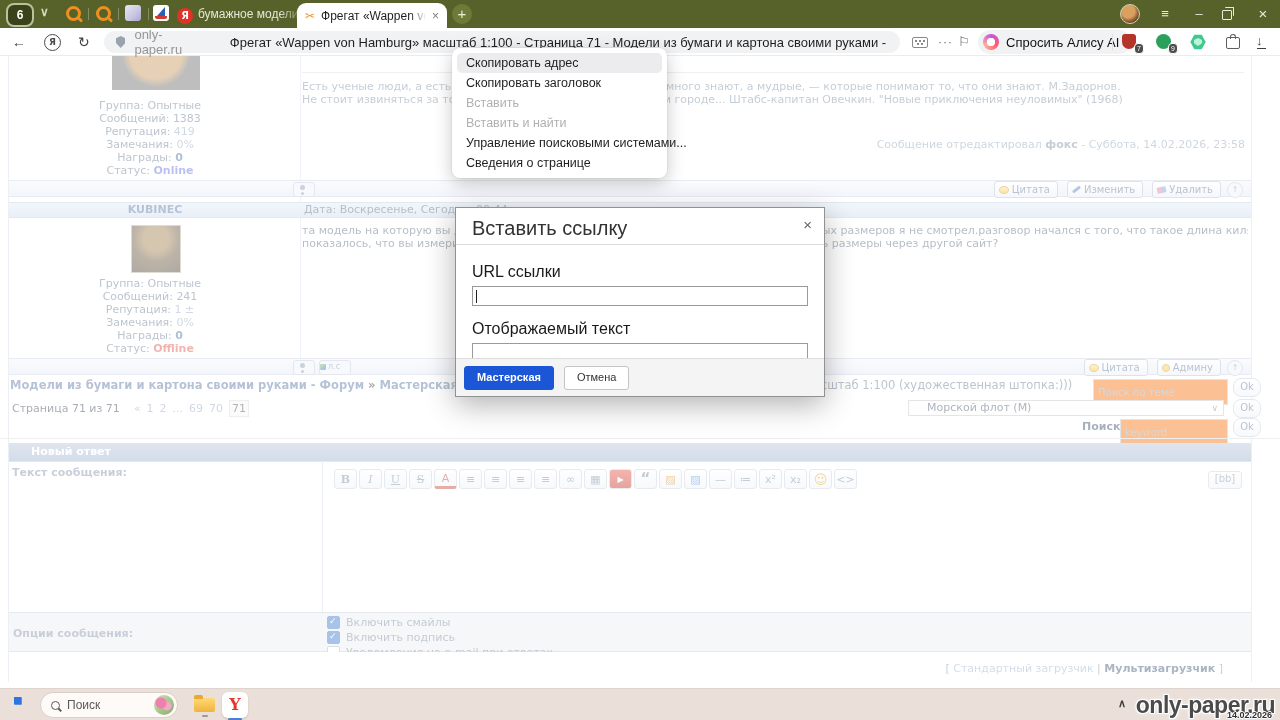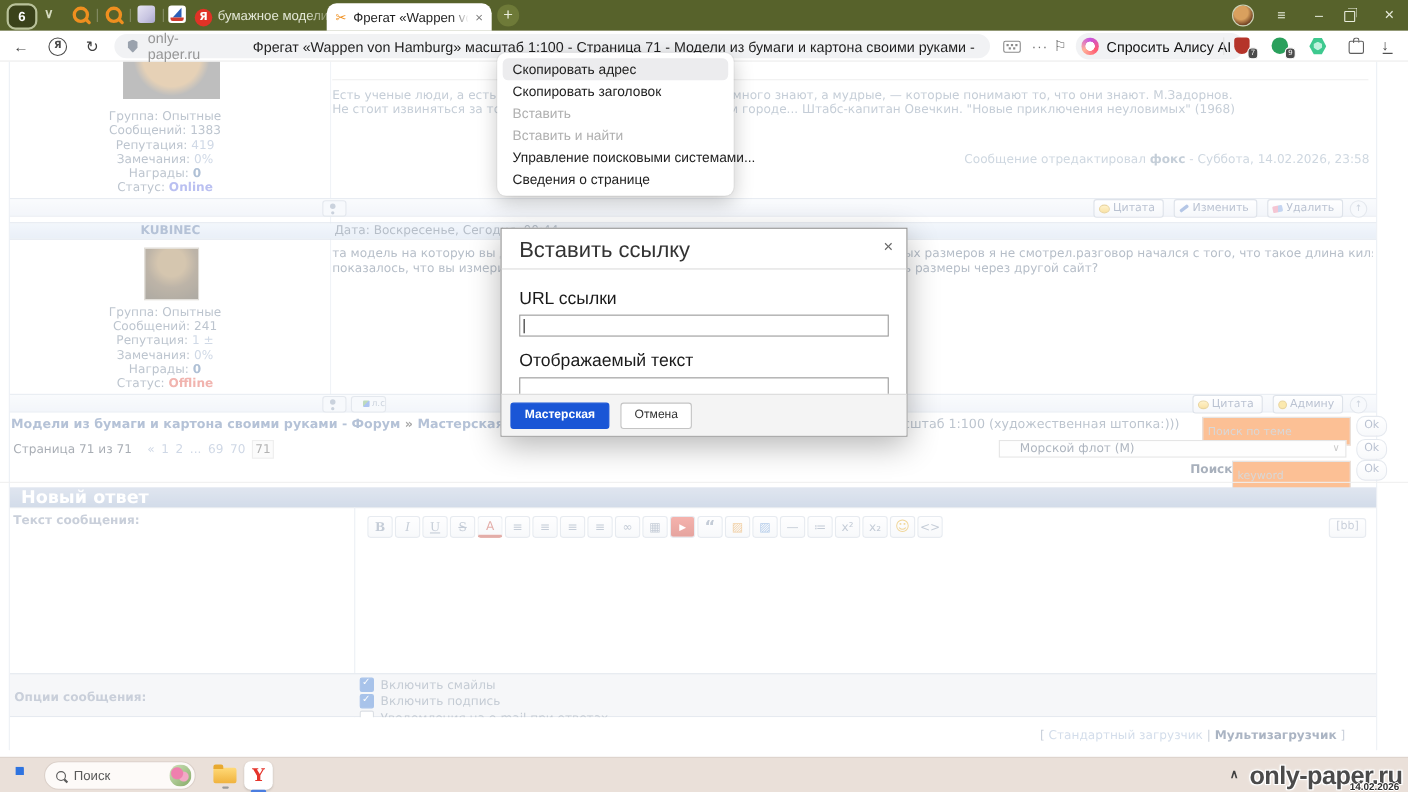--- a/index.html
+++ b/index.html
@@ -86,21 +86,21 @@
   .sv.v-bold{color:#4f74a3;font-weight:bold;}
   .sv.v-online{color:#6673e0;font-weight:bold;}
   .sv.v-offline{color:#e0594e;font-weight:bold;}
   .pfooter{position:absolute;left:9px;width:1242px;height:17px;background:linear-gradient(#f3f6fb,#e4eaf4);
     border-top:1px solid #ccd5e3;border-bottom:1px solid #ccd5e3;box-sizing:border-box;}
   .pf1{top:124px;} .pf2{top:302px;}
   .profico{position:absolute;left:284px;top:1px;width:20px;height:13px;border:1px solid #c3ccd9;border-radius:3px;
     background:#eef2f8;}
   .profico::after{content:"";position:absolute;left:6px;top:2px;width:5px;height:5px;border-radius:50%;background:#8b9bb3;box-shadow:0 6px 0 -1px #8b9bb3;}
   .pmico{position:absolute;left:310px;top:1px;width:30px;height:13px;border:1px solid #c3ccd9;border-radius:3px;
-    background:#eef2f8;color:#8b9bb3;font-size:8px;line-height:12px;text-align:right;}
+    background:#eef2f8;color:#8b9bb3;font-size:8px;line-height:12px;text-align:left;}
   .pmico::before{content:"";display:inline-block;width:6px;height:6px;margin-right:2px;border-radius:1px;
     background:linear-gradient(135deg,#6fae6f 50%,#4a7de0 50%);vertical-align:middle;}
   .fbtns{position:absolute;right:30px;top:0;height:17px;display:flex;align-items:center;gap:9px;}
   .fbtn{height:15px;display:inline-flex;align-items:center;gap:3px;padding:0 7px 0 4px;border:1px solid #b6c0d0;
     border-radius:3px;background:linear-gradient(#fff,#e9edf5);color:#66789a;font-size:10px;}
   .iq{display:inline-block;width:10px;height:8px;border-radius:50%;background:linear-gradient(#ffe28a,#f3c03c);border:1px solid #cfa22e;box-sizing:border-box;}
   .ipen{display:inline-block;width:9px;height:3px;background:#5a82c8;border-radius:1px;transform:rotate(-38deg);}
   .ierase{display:inline-block;width:9px;height:6px;background:linear-gradient(100deg,#e77f9d 50%,#7fa3e0 50%);border-radius:1px;transform:rotate(-12deg);}
   .ibell{display:inline-block;width:8px;height:8px;border-radius:50%;background:#f6cf4e;border:1px solid #cfa22e;box-sizing:border-box;}
   .upbtn{position:absolute;right:8px;top:1px;width:14px;height:14px;border:1px solid #c3ccd9;border-radius:50%;
@@ -126,21 +126,21 @@
   .pglabel{color:#3f4a5a;margin-right:14px;}
   .pgl{color:#96a9c7;margin-right:6px;}
   .pgcur{display:inline-block;min-width:14px;padding:0 2px;background:#f6f6f6;border:1px solid #d9d9d9;color:#555;text-align:center;}
   .selbox{position:absolute;left:908px;top:344px;width:316px;height:16px;border:1px solid #c6c6c6;background:#fdfdfd;
     line-height:14px;color:#4a5a70;padding-left:18px;box-sizing:border-box;}
   .selbox .chev{position:absolute;right:5px;top:0;color:#888;font-size:9px;}
   .srchlbl{position:absolute;left:1082px;top:364px;color:#3f516b;font-weight:bold;}
   
   .divider{position:absolute;left:0;top:382px;width:1280px;height:1px;background:#dcdcdc;}
   .nrbar{position:absolute;left:9px;top:387px;width:1242px;height:18px;background:linear-gradient(#bac7dd,#9db1cf);
-    color:#fff;font-weight:bold;font-size:16px;line-height:18px;padding-left:10px;box-sizing:border-box;}
+    color:#fff;font-weight:bold;font-size:11px;line-height:18px;padding-left:22px;box-sizing:border-box;}
   .etable{position:absolute;left:9px;top:405px;width:1242px;height:151px;border-top:1px solid #c5cedb;background:#fff;}
   .bEd{position:absolute;left:322px;top:405px;width:1px;height:221px;background:#d4dce8;}
   .msglbl{position:absolute;left:12px;top:410px;color:#8795ad;font-weight:bold;}
   .tbar{position:absolute;left:334px;top:413px;display:flex;gap:2px;}
   .tb{display:inline-flex;width:23px;height:20px;border:1px solid #c9d2de;border-radius:3px;box-sizing:border-box;
     background:linear-gradient(#fdfdfe,#eef1f6);color:#7d8ea6;font-size:11px;align-items:center;justify-content:center;}
   .tb.tb-b{font-weight:bold;font-family:"DejaVu Serif",serif;}
   .tb.tb-i{font-style:italic;font-family:"DejaVu Serif",serif;}
   .tb.tb-u{text-decoration:underline;font-family:"DejaVu Serif",serif;}
   .tb.tb-s{text-decoration:line-through;font-family:"DejaVu Serif",serif;}

